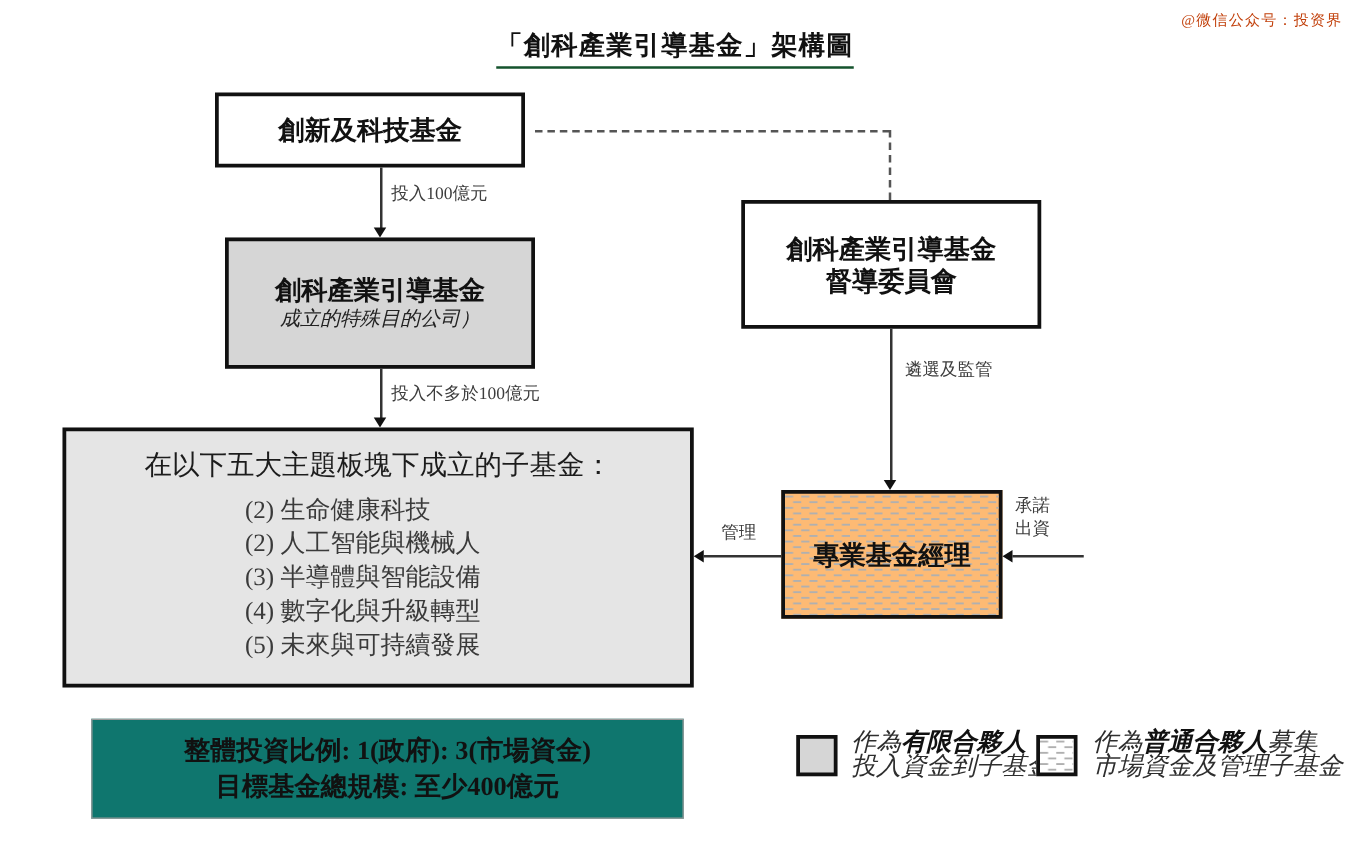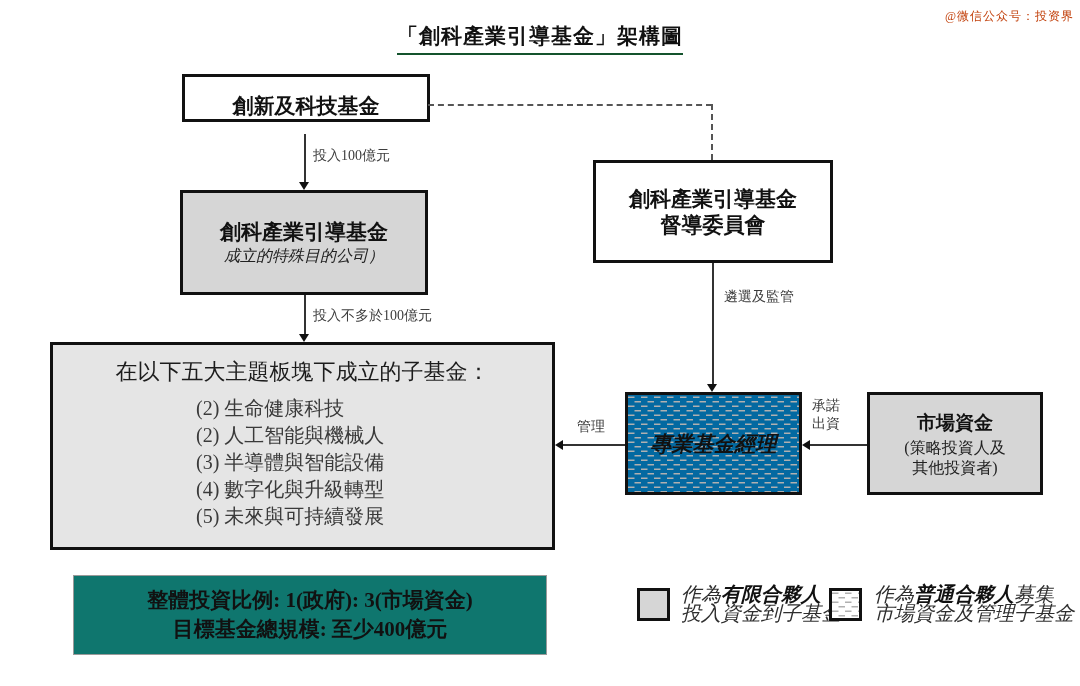--- a/index.html
+++ b/index.html
@@ -17,24 +17,24 @@
   .watermark{right:6px;top:8px;font-size:12px;color:#c2410c;letter-spacing:1px;}
   
   .node{
     box-sizing:border-box;border:3px solid #111;background:#fff;
     display:flex;flex-direction:column;align-items:center;justify-content:center;
     text-align:center;
   }
   .node.gray{background:#d6d6d6;}
   .node-title{font-size:21px;font-weight:bold;line-height:26px;}
   .node-sub{font-size:16px;line-height:21px;color:#222;margin-top:2px;}
-  .box-itf{left:182px;top:74px;width:248px;height:48px;justify-content:flex-end;}
+  .box-itf{left:172px;top:74px;width:248px;height:60px;}
   .box-spv{left:180px;top:190px;width:248px;height:105px;}
   .box-steering{left:593px;top:160px;width:240px;height:103px;}
-  .box-manager{left:625px;top:392px;width:177px;height:103px;background:#0369a1;font-style:italic;}
+  .box-manager{left:625px;top:392px;width:177px;height:103px;background:#fdba74;}
   .box-manager .pattern-svg{position:absolute;left:0;top:0;width:100%;height:100%;}
   .box-manager .node-title{position:relative;z-index:1;}
   .box-market{left:867px;top:392px;width:176px;height:103px;}
   .box-market .node-title{font-size:19px;}
   .box-market .node-sub{font-size:16px;line-height:20px;}
   
   .box-subfunds{
     left:50px;top:342px;width:505px;height:208px;box-sizing:border-box;
     border:3px solid #111;background:#e5e5e5;
   }
@@ -119,25 +119,20 @@
         <pattern id="dashpat1" width="13" height="9" patternUnits="userSpaceOnUse">
           <rect x="0" y="1.5" width="6.5" height="1.5" fill="#b0b0b0"></rect>
           <rect x="6.5" y="6" width="6.5" height="1.5" fill="#b0b0b0"></rect>
         </pattern>
       </defs>
       <rect width="100%" height="100%" fill="url(#dashpat1)"></rect>
     </svg>
     <div class="node-title">專業基金經理</div>
   </div>
 
-  <div class="abs node gray box-market">
-    <div class="node-title">市場資金</div>
-    <div class="node-sub">(策略投資人及</div>
-    <div class="node-sub" style="margin-top:0;">其他投資者)</div>
-  </div>
 
   <div class="abs hline" style="left:810px;top:444px;width:57px;"></div>
   <div class="abs arrow-left" style="left:802px;top:440px;"></div>
   <div class="abs edge-label" style="left:812px;top:397px;">
     <div>承諾</div>
     <div>出資</div>
   </div>
 
   <div class="abs hline" style="left:563px;top:444px;width:62px;"></div>
   <div class="abs arrow-left" style="left:555px;top:440px;"></div>

